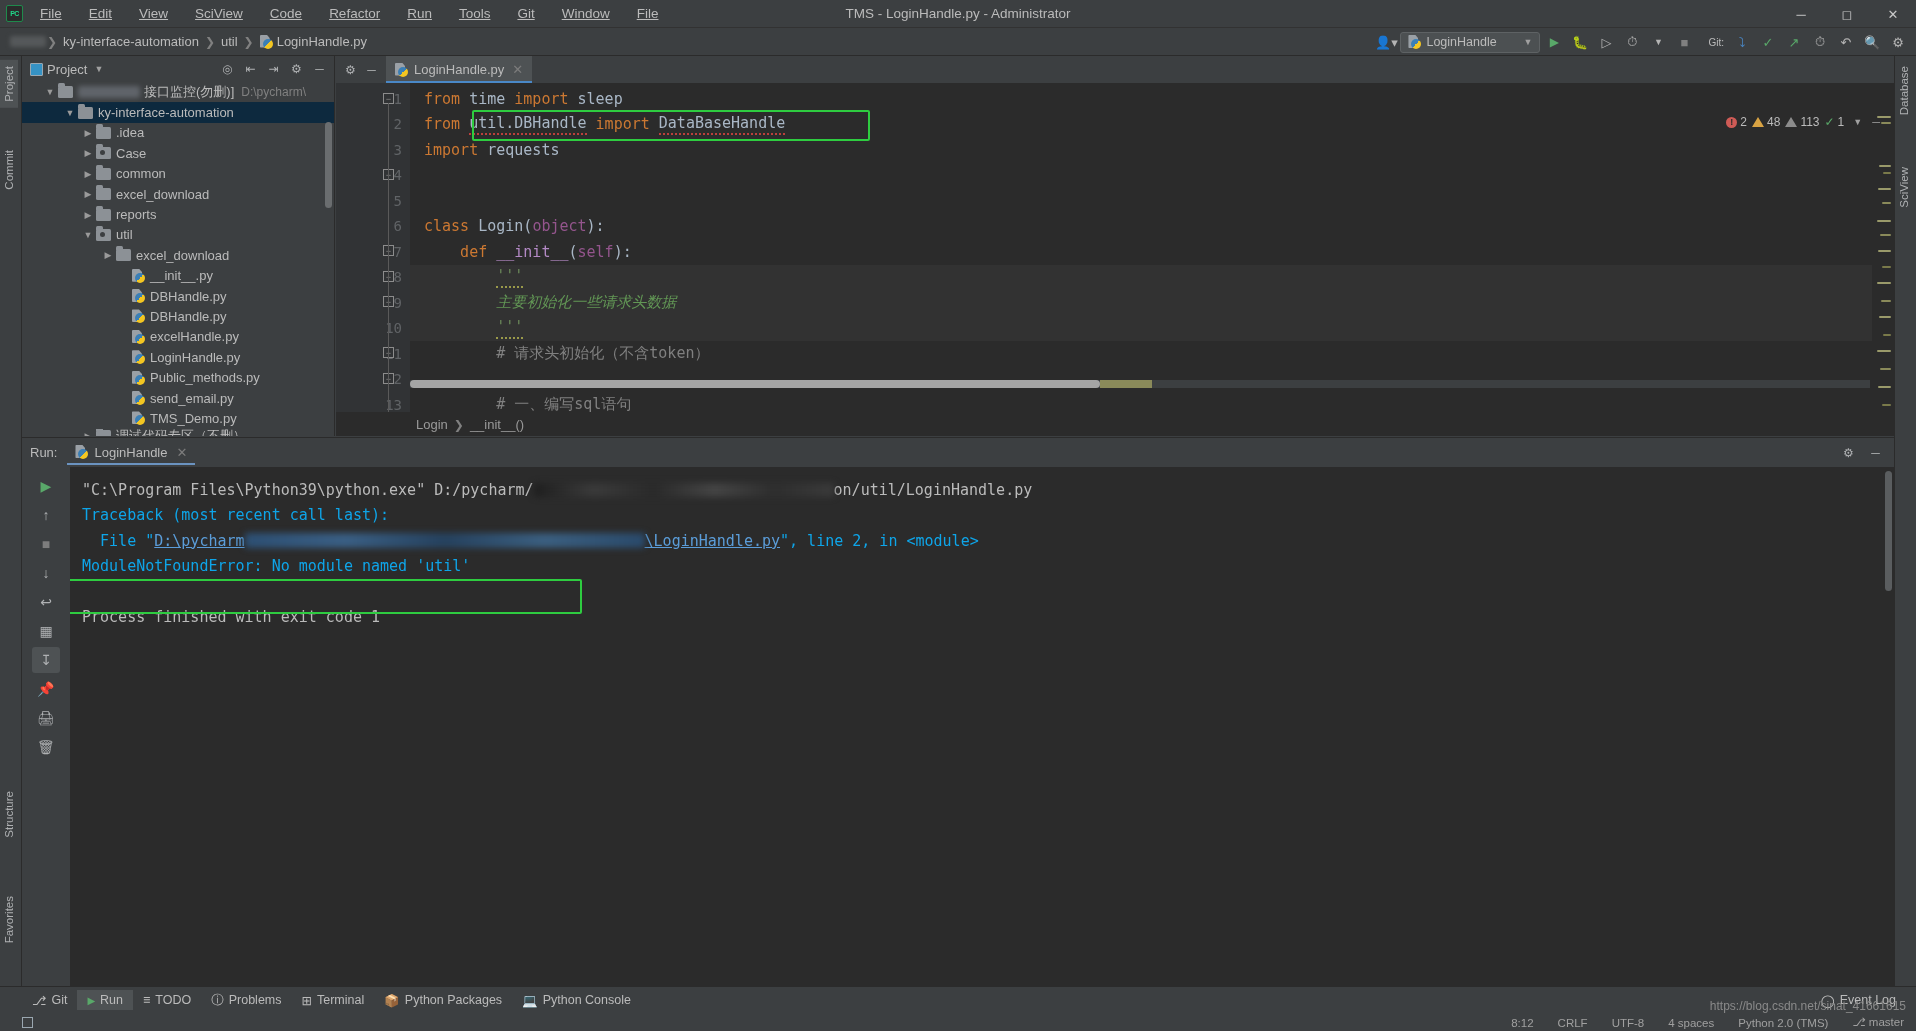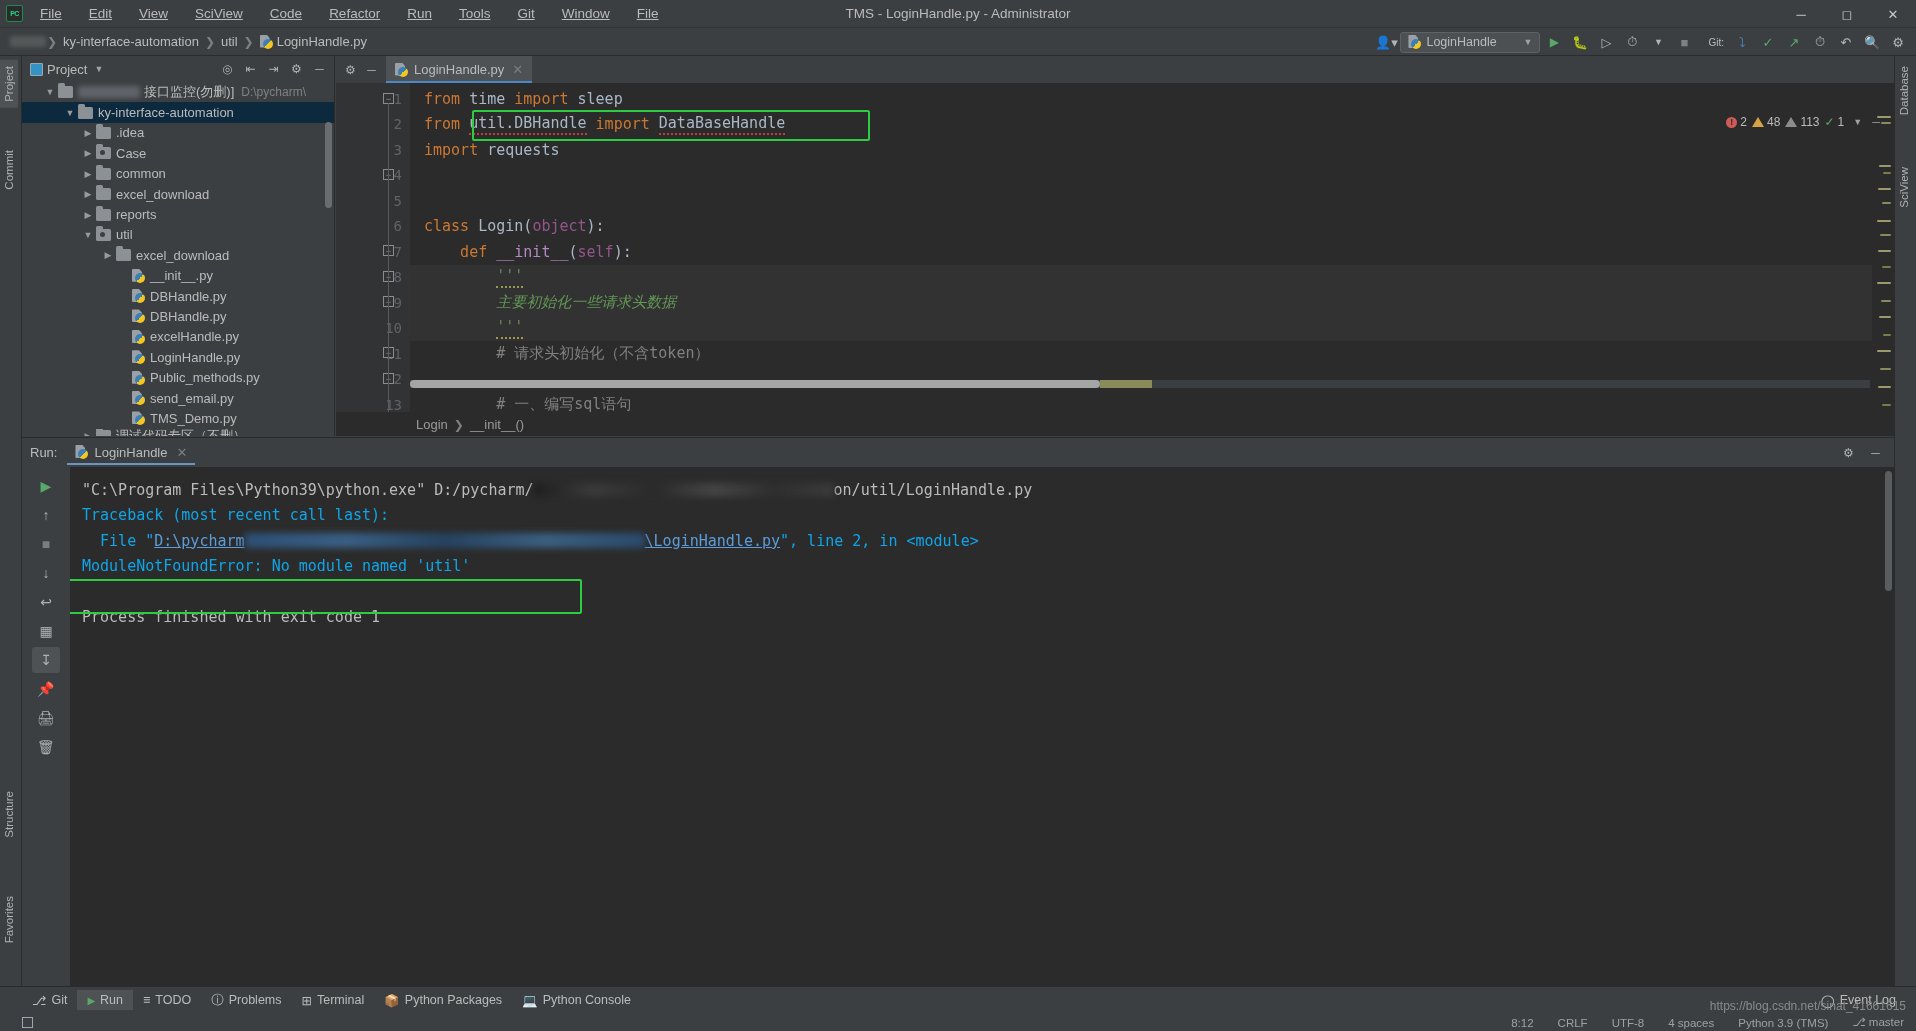--- a/index.html
+++ b/index.html
@@ -718,18 +718,18 @@
 
   <div class="watermark">https://blog.csdn.net/sinat_41661615</div>
 
   <div class="statusbar">
     <span class="struct-sq" style="margin-right:8px"></span>
     <div class="sb-right">
       <span>8:12</span>
       <span>CRLF</span>
       <span>UTF-8</span>
       <span>4 spaces</span>
-      <span>Python 3.9 (TMS)</span>
+      <span>Python 2.0 (TMS)</span>
       <span>⎇ <span>master</span></span>
     </div>
   </div>
 
 </div>
 
 </body></html>

